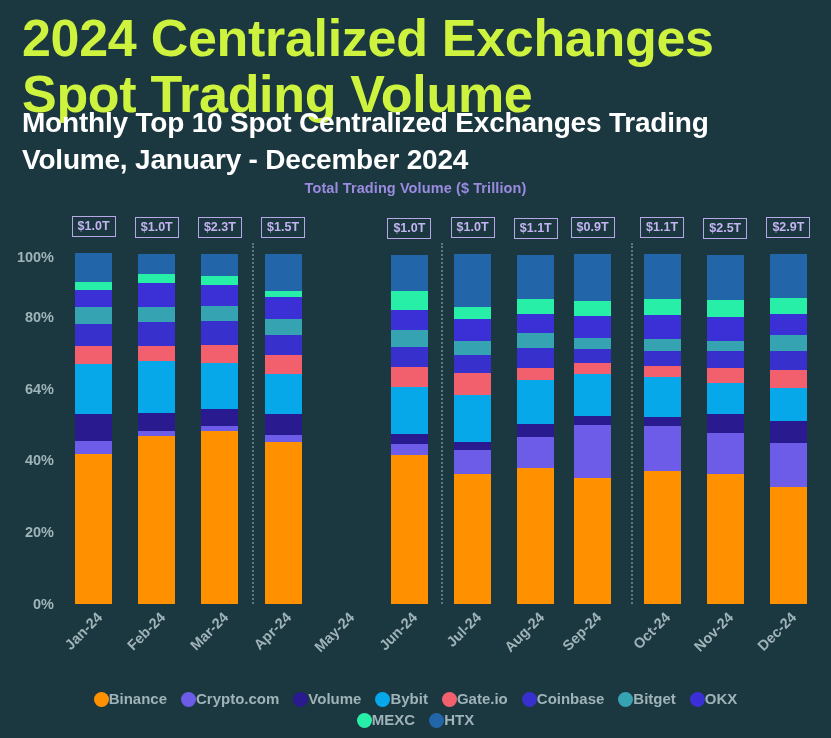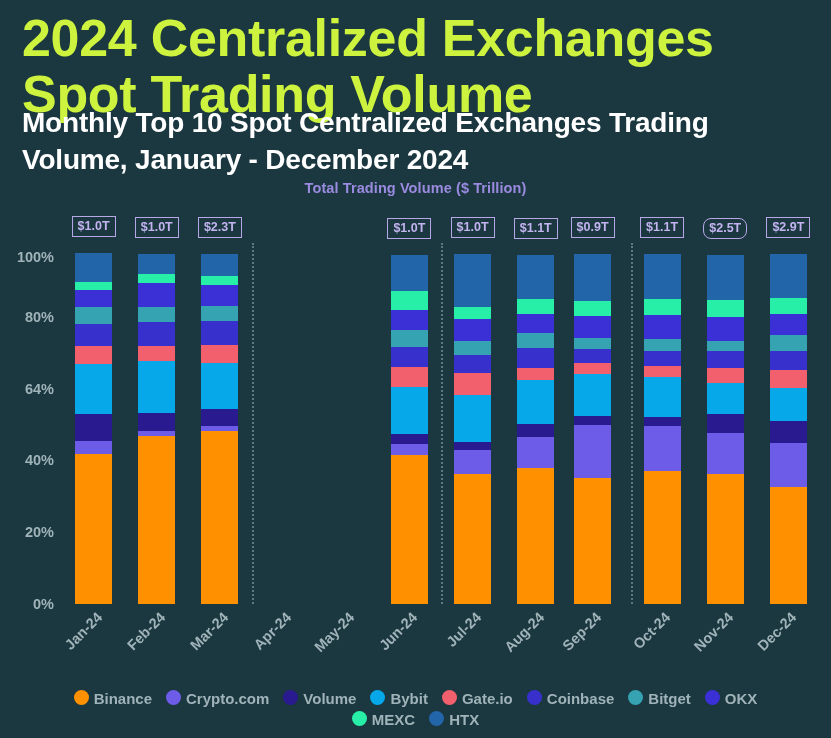--- a/index.html
+++ b/index.html
@@ -75,21 +75,21 @@
   }
 
   
   #legend {
     position: absolute; left: 0; top: 690px; width: 831px;
   }
   .legend-row {
     display: flex; justify-content: center; align-items: center;
     gap: 14px; margin-bottom: 4px;
   }
-  .legend-item { display: flex; align-items: flex-start; gap: 5px; }
+  .legend-item { display: flex; align-items: flex-end; }
   .legend-dot {
     width: 15px; height: 15px; border-radius: 50%; flex: 0 0 auto;
   }
   .legend-text {
     font-size: 15px; font-weight: bold; color: #9fb3b8; white-space: nowrap;
   }
 </style>
 </head>
 <body>
 
@@ -151,20 +151,33 @@
           <div class="seg" title="Coinbase" style="background: rgb(55, 48, 204); bottom: 259.198px; height: 24.053px;"></div>
           <div class="seg" title="Bitget" style="background: rgb(53, 163, 178); bottom: 283.251px; height: 15.078px;"></div>
           <div class="seg" title="OKX" style="background: rgb(59, 47, 214); bottom: 298.329px; height: 20.822px;"></div>
           <div class="seg" title="MEXC" style="background: rgb(40, 239, 168); bottom: 319.151px; height: 8.975px;"></div>
           <div class="seg" title="HTX" style="background: rgb(34, 101, 168); bottom: 328.126px; height: 22.258px;"></div>
           <div class="vol-box" style="top: -28.384px;">$2.3T</div>
         </div>
         <div class="xtick">Mar-24</div>
       </div>
       <div class="bar-slot" style="left: 189.5px; width: 63.1667px;">
+        <div class="bar" style="left: 13.0833px; width: 37px;">
+          <div class="seg" title="Binance" style="background: rgb(255, 145, 0); bottom: 0px; height: 161.55px;"></div>
+          <div class="seg" title="Crypto.com" style="background: rgb(108, 92, 231); bottom: 161.55px; height: 7.898px;"></div>
+          <div class="seg" title="Upbit" style="background: rgb(42, 26, 143); bottom: 169.448px; height: 20.104px;"></div>
+          <div class="seg" title="Bybit" style="background: rgb(6, 168, 234); bottom: 189.552px; height: 40.926px;"></div>
+          <div class="seg" title="Gate.io" style="background: rgb(242, 96, 110); bottom: 230.478px; height: 19.027px;"></div>
+          <div class="seg" title="Coinbase" style="background: rgb(55, 48, 204); bottom: 249.505px; height: 19.027px;"></div>
+          <div class="seg" title="Bitget" style="background: rgb(53, 163, 178); bottom: 268.532px; height: 16.873px;"></div>
+          <div class="seg" title="OKX" style="background: rgb(59, 47, 214); bottom: 285.405px; height: 21.899px;"></div>
+          <div class="seg" title="MEXC" style="background: rgb(40, 239, 168); bottom: 307.304px; height: 6.103px;"></div>
+          <div class="seg" title="HTX" style="background: rgb(34, 101, 168); bottom: 313.407px; height: 36.618px;"></div>
+          <div class="vol-box" style="top: -28.025px;">$1.5T</div>
+        </div>
         <div class="xtick">Apr-24</div>
       </div>
       <div class="bar-slot" style="left: 252.667px; width: 63.1667px;">
         <div class="xtick">May-24</div>
       </div>
       <div class="bar-slot" style="left: 315.833px; width: 63.1667px;">
         <div class="bar" style="left: 13.0833px; width: 37px;">
           <div class="seg" title="Binance" style="background: rgb(255, 145, 0); bottom: 0px; height: 148.985px;"></div>
           <div class="seg" title="Crypto.com" style="background: rgb(108, 92, 231); bottom: 148.985px; height: 11.129px;"></div>
           <div class="seg" title="Upbit" style="background: rgb(42, 26, 143); bottom: 160.114px; height: 10.052px;"></div>
@@ -248,21 +261,21 @@
           <div class="seg" title="Binance" style="background: rgb(255, 145, 0); bottom: 0px; height: 129.958px;"></div>
           <div class="seg" title="Crypto.com" style="background: rgb(108, 92, 231); bottom: 129.958px; height: 40.926px;"></div>
           <div class="seg" title="Upbit" style="background: rgb(42, 26, 143); bottom: 170.884px; height: 19.027px;"></div>
           <div class="seg" title="Bybit" style="background: rgb(6, 168, 234); bottom: 189.911px; height: 30.874px;"></div>
           <div class="seg" title="Gate.io" style="background: rgb(242, 96, 110); bottom: 220.785px; height: 15.078px;"></div>
           <div class="seg" title="Coinbase" style="background: rgb(55, 48, 204); bottom: 235.863px; height: 16.873px;"></div>
           <div class="seg" title="Bitget" style="background: rgb(53, 163, 178); bottom: 252.736px; height: 10.052px;"></div>
           <div class="seg" title="OKX" style="background: rgb(59, 47, 214); bottom: 262.788px; height: 24.053px;"></div>
           <div class="seg" title="MEXC" style="background: rgb(40, 239, 168); bottom: 286.841px; height: 16.873px;"></div>
           <div class="seg" title="HTX" style="background: rgb(34, 101, 168); bottom: 303.714px; height: 45.234px;"></div>
-          <div class="vol-box" style="top: -26.948px; border-radius: 8px;">$2.5T</div>
+          <div class="vol-box" style="top: -26.948px;">$2.5T</div>
         </div>
         <div class="xtick">Nov-24</div>
       </div>
       <div class="bar-slot" style="left: 694.833px; width: 63.1667px;">
         <div class="bar" style="left: 13.0833px; width: 37px;">
           <div class="seg" title="Binance" style="background: rgb(255, 145, 0); bottom: 0px; height: 117.034px;"></div>
           <div class="seg" title="Crypto.com" style="background: rgb(108, 92, 231); bottom: 117.034px; height: 43.798px;"></div>
           <div class="seg" title="Upbit" style="background: rgb(42, 26, 143); bottom: 160.832px; height: 21.899px;"></div>
           <div class="seg" title="Bybit" style="background: rgb(6, 168, 234); bottom: 182.731px; height: 33.028px;"></div>
           <div class="seg" title="Gate.io" style="background: rgb(242, 96, 110); bottom: 215.759px; height: 17.95px;"></div>

